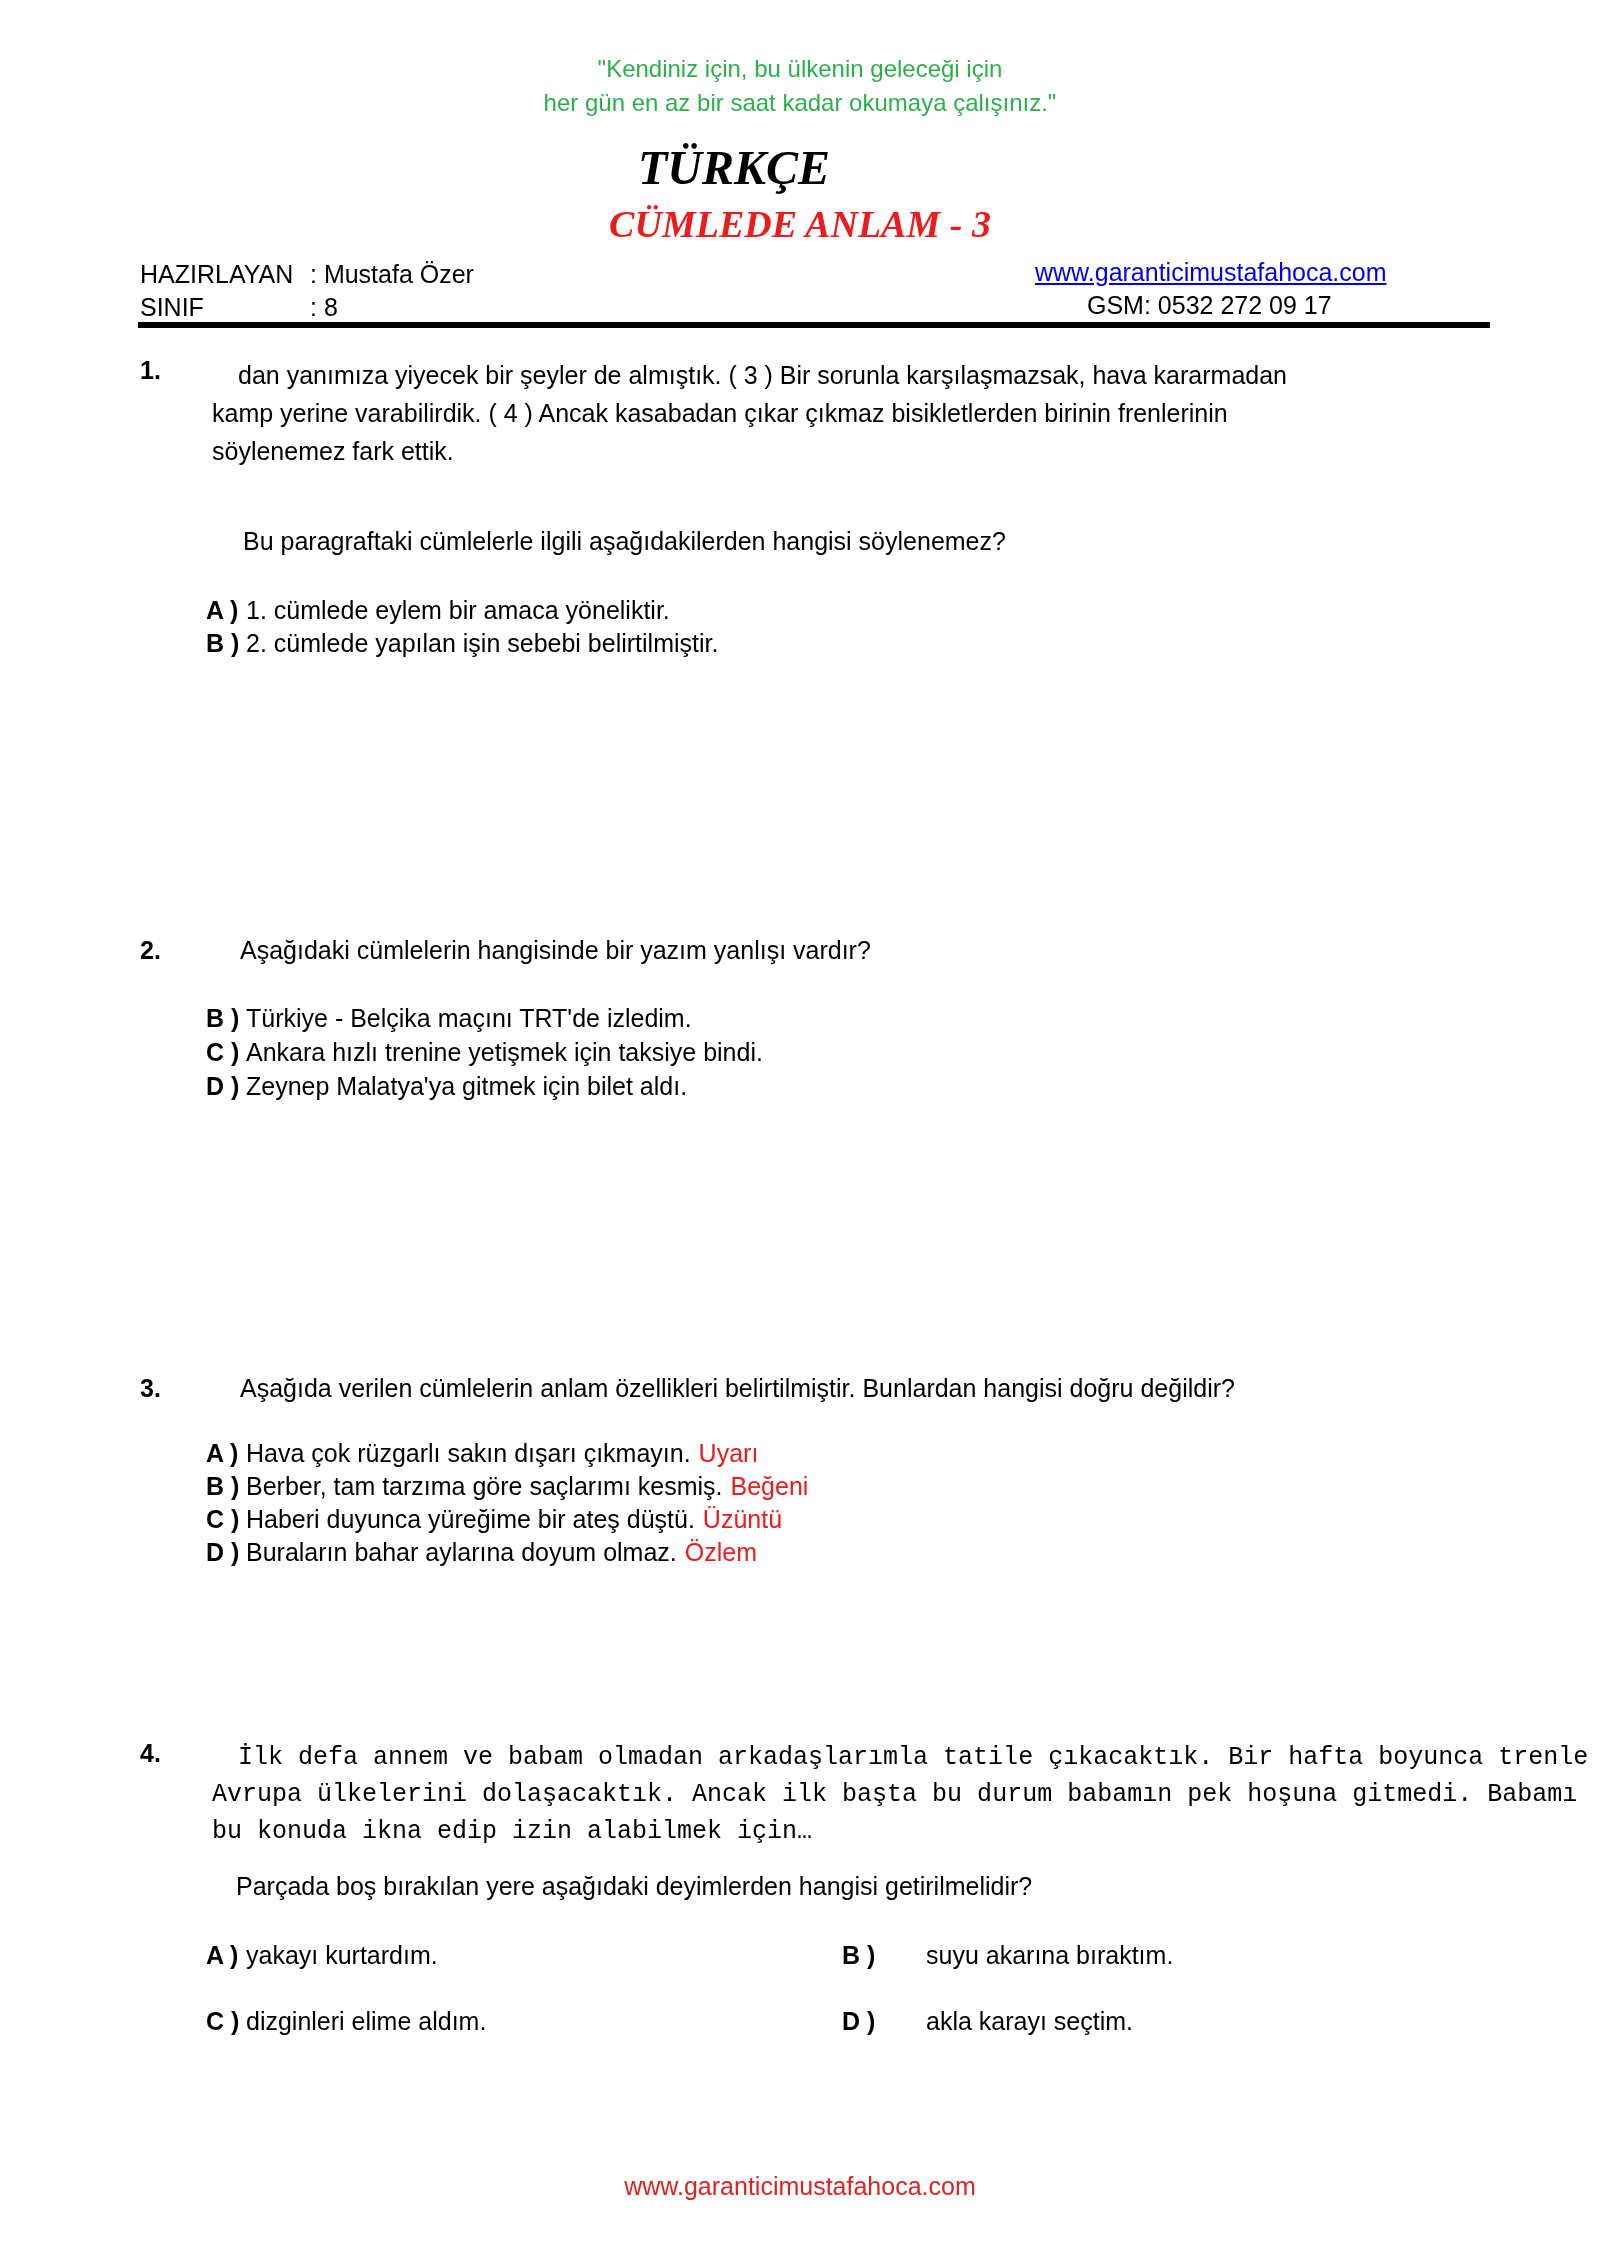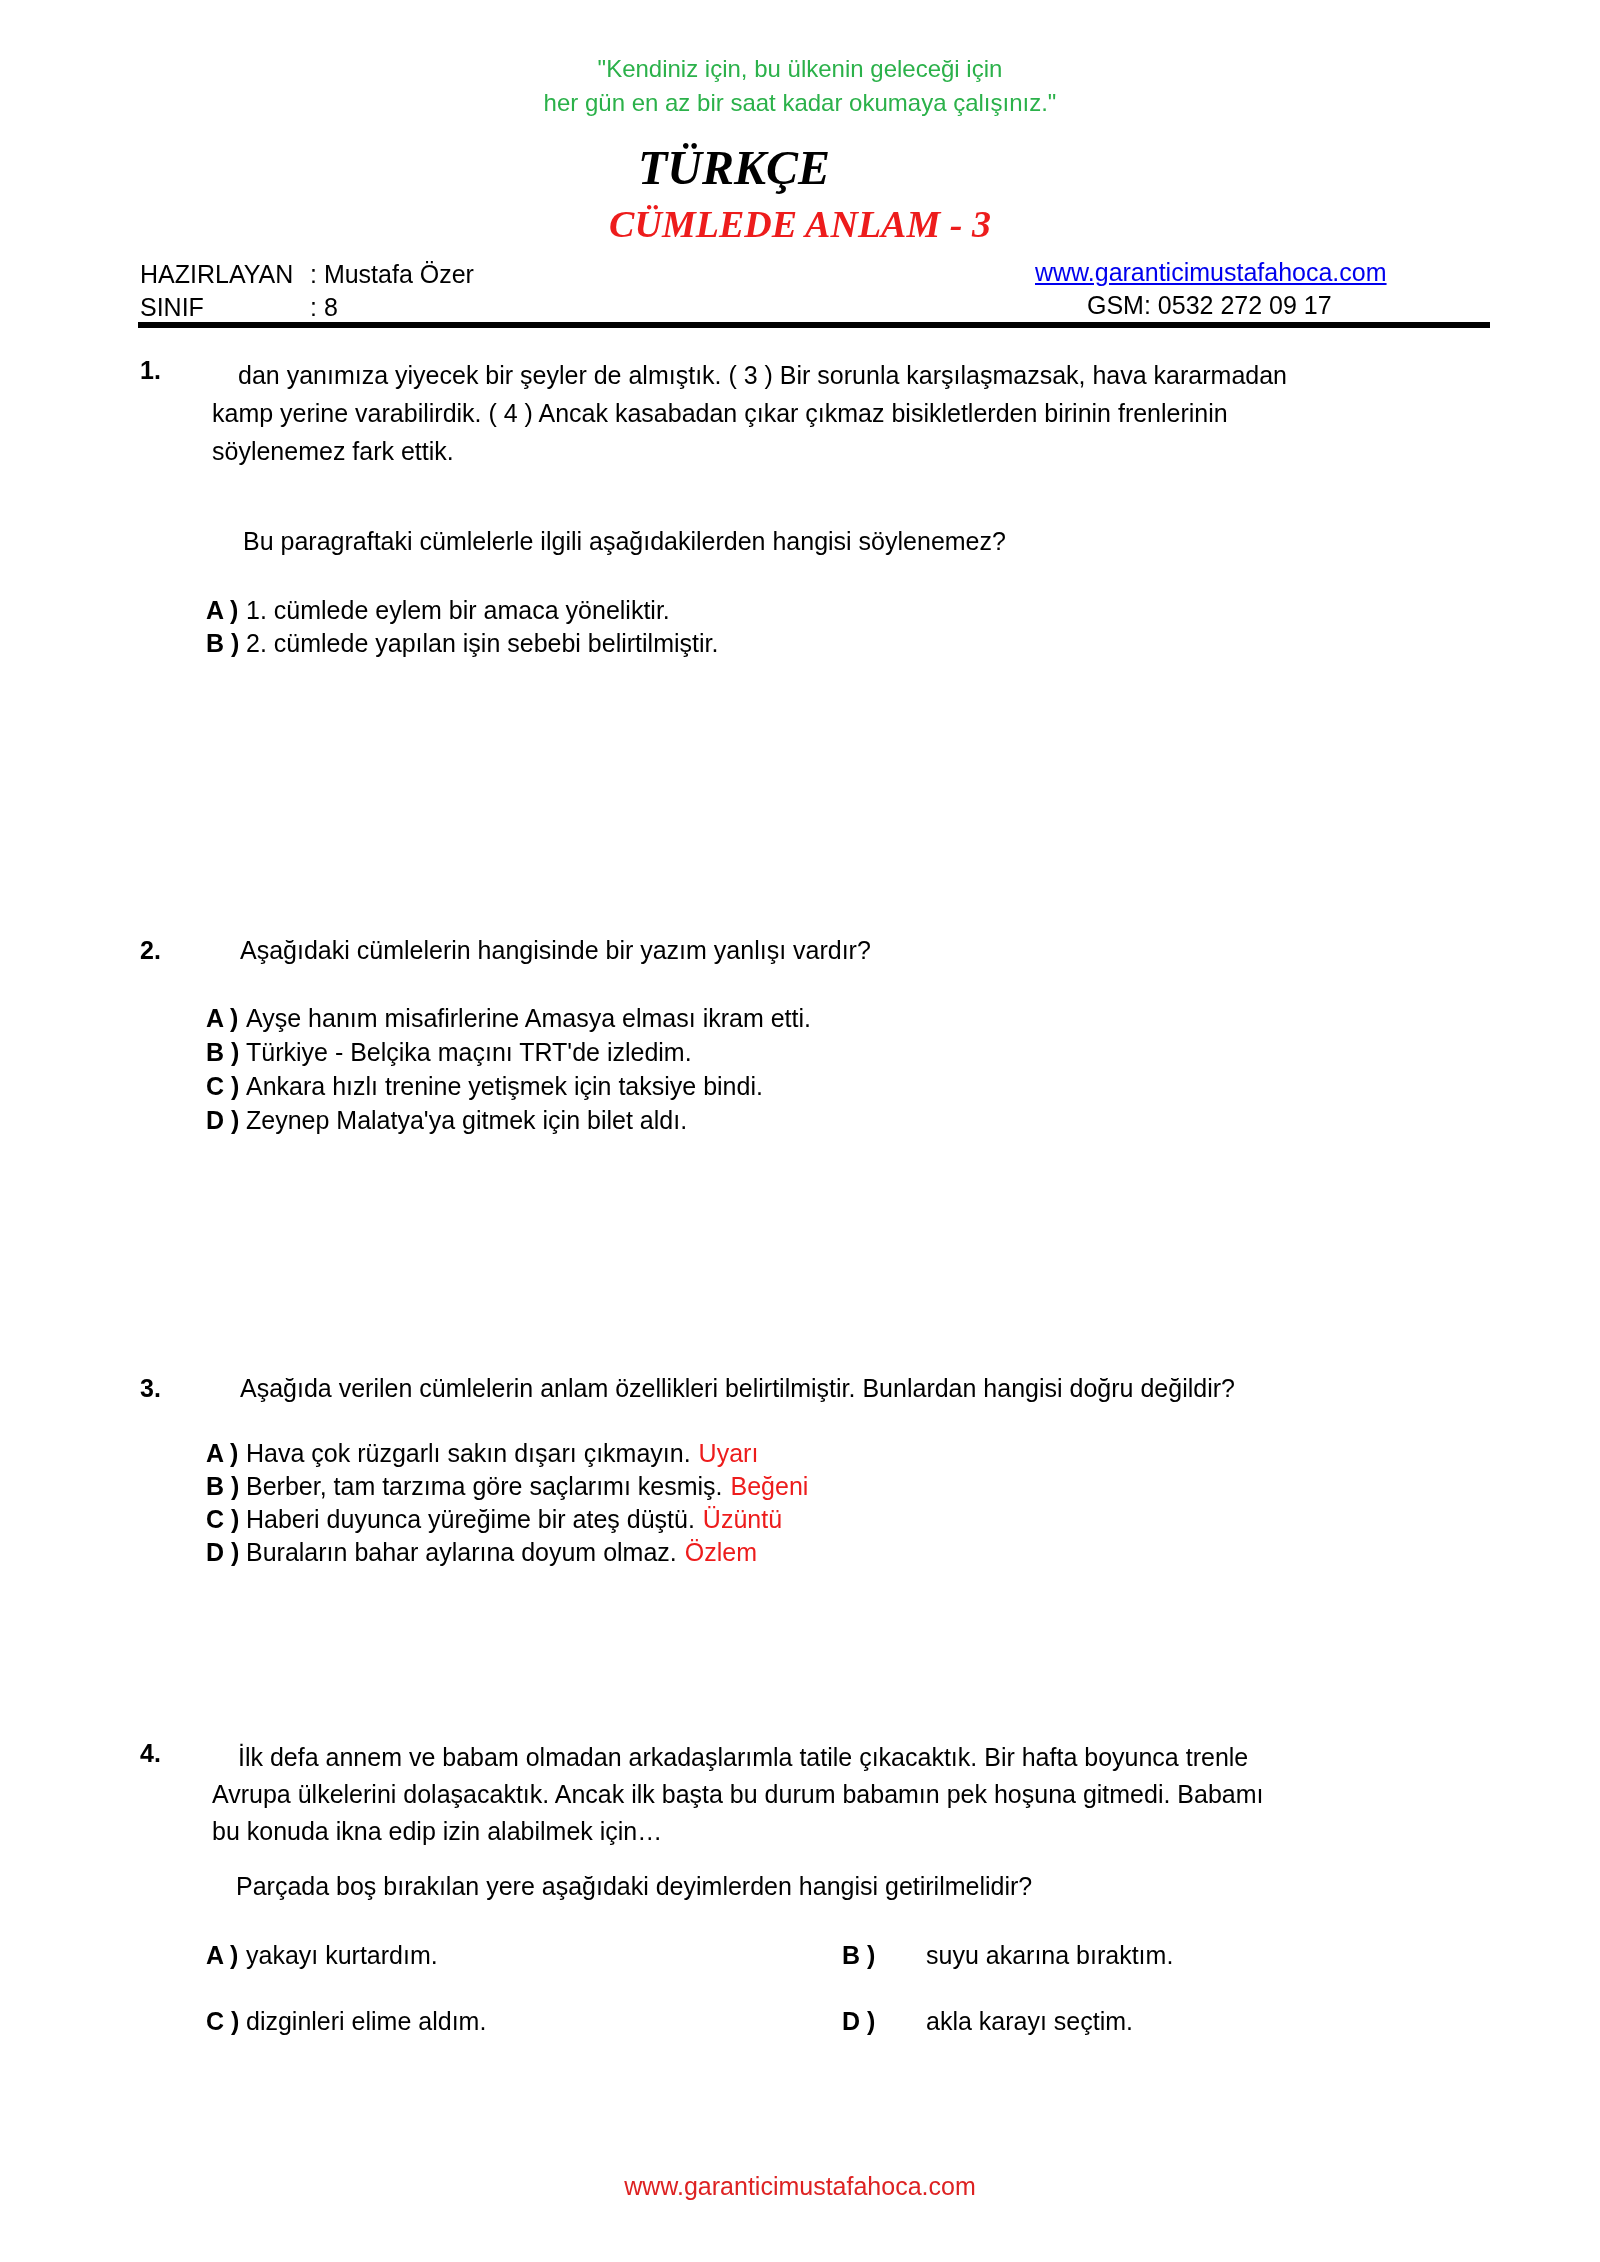--- a/index.html
+++ b/index.html
@@ -43,21 +43,21 @@
     font-size:25px;
     color:#0000ee;
     text-decoration:underline;
     cursor:pointer;
   }
   .gsm{top:291px;left:1087px;font-size:25px;}
   .rule{top:322px;left:138px;width:1352px;height:6px;background:#000000;}
   .qnum{font-weight:bold;font-size:25px;left:140px;}
   .para{left:212px;font-size:25px;line-height:38px;}
   .para > div:first-child{text-indent:26px;}
-  .para37{line-height:37px;}
+  .para37{line-height:37px;font-family:Liberation Mono, monospace;}
   .stem{font-size:25px;}
   .opts{left:206px;font-size:25px;}
   .opt{height:33px;}
   .opt34{height:34px;}
   .optlabel{display:inline-block;width:40px;font-weight:bold;}
   .optlabel-wide{display:inline-block;width:84px;font-weight:bold;}
   .opt4{left:206px;font-size:25px;}
   .opt4r{left:842px;font-size:25px;}
   .ann{color:#ed1c1c;margin-left:8px;}
   .footer{
@@ -101,21 +101,20 @@
   </div>
   <div class="abs stem" style="top:527px;left:243px;">Bu paragraftaki cümlelerle ilgili aşağıdakilerden hangisi söylenemez?</div>
   <div class="abs opts" style="top:596px;">
     <div class="opt"><span class="optlabel">A )</span><span>1. cümlede eylem bir amaca yöneliktir.</span></div>
     <div class="opt"><span class="optlabel">B )</span><span>2. cümlede yapılan işin sebebi belirtilmiştir.</span></div>
   </div>
 
   <div class="abs qnum" style="top:936px;">2.</div>
   <div class="abs stem" style="top:936px;left:240px;">Aşağıdaki cümlelerin hangisinde bir yazım yanlışı vardır?</div>
   <div class="abs opts" style="top:1004px;">
-    <div class="opt opt34"><span class="optlabel">A )</span><span>Ayşe hanım misafirlerine Amasya elması ikram etti.</span></div>
     <div class="opt opt34"><span class="optlabel">B )</span><span>Türkiye - Belçika maçını TRT'de izledim.</span></div>
     <div class="opt opt34"><span class="optlabel">C )</span><span>Ankara hızlı trenine yetişmek için taksiye bindi.</span></div>
     <div class="opt opt34"><span class="optlabel">D )</span><span>Zeynep Malatya'ya gitmek için bilet aldı.</span></div>
   </div>
 
   <div class="abs qnum" style="top:1374px;">3.</div>
   <div class="abs stem" style="top:1374px;left:240px;">Aşağıda verilen cümlelerin anlam özellikleri belirtilmiştir. Bunlardan hangisi doğru değildir?</div>
   <div class="abs opts" style="top:1439px;">
     <div class="opt"><span class="optlabel">A )</span><span>Hava çok rüzgarlı sakın dışarı çıkmayın.</span><span class="ann">Uyarı</span></div>
     <div class="opt"><span class="optlabel">B )</span><span>Berber, tam tarzıma göre saçlarımı kesmiş.</span><span class="ann">Beğeni</span></div>

